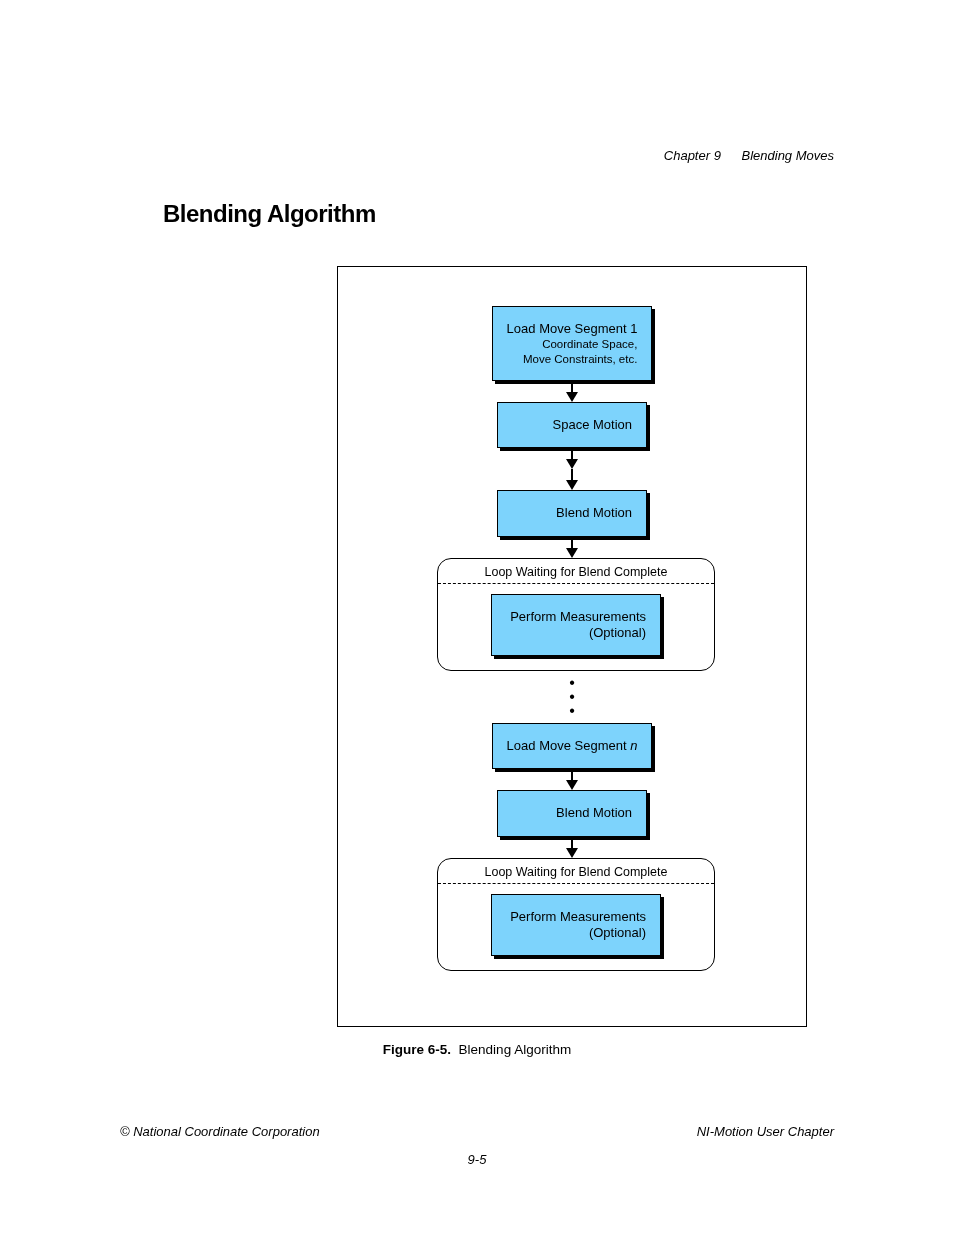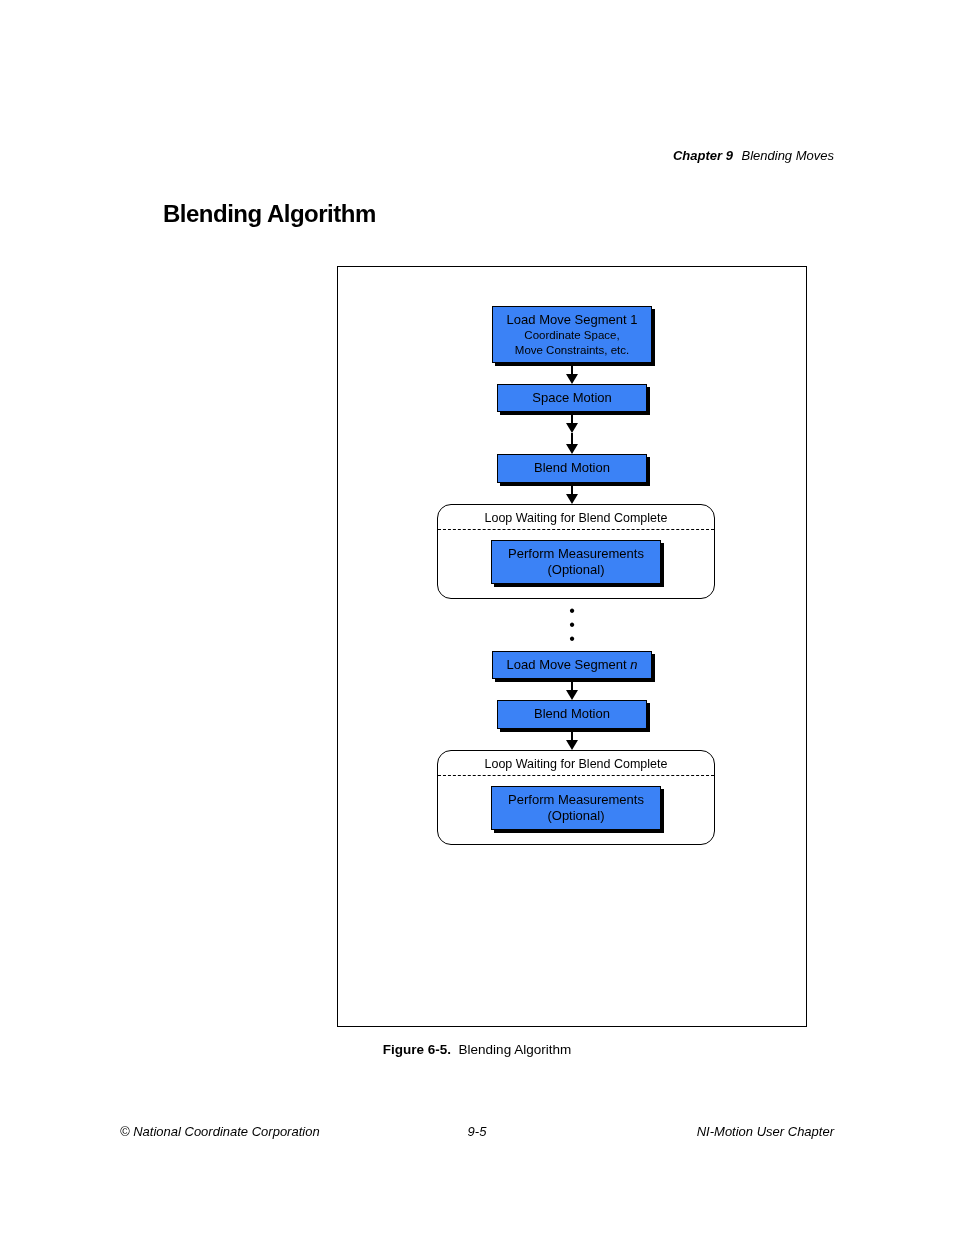--- a/index.html
+++ b/index.html
@@ -20,21 +20,21 @@
   }
   .running-head {
     position: absolute;
     top: 148px;
     right: 120px;
     font-style: italic;
     font-size: 13px;
     font-family: Arial, Helvetica, sans-serif;
     color: #000;
   }
-  .running-head .chapnum { margin-right: 5px; font-weight: bold; }
+  .running-head .chapnum { margin-right: 17px; }
   .section-title {
     position: absolute;
     top: 200px;
     left: 163px;
     font-family: Arial, Helvetica, sans-serif;
     font-weight: 800;
     font-size: 24px;
     letter-spacing: -0.5px;
   }
   .intro-para {
@@ -64,27 +64,28 @@
   .col {
     position: absolute;
     left: 50%;
     transform: translateX(-50%);
     display: flex;
     flex-direction: column;
     align-items: center;
     top: 40px;
   }
   .box {
-    background: #3b82f6;
+    background: #7dd3fc;
     border: 1px solid #000;
     box-shadow: 3px 3px 0 #000;
-    padding: 5px 14px;
+    padding: 14px 14px;
     min-width: 150px;
     box-sizing: border-box;
     line-height: 1.25;
+    text-align: right;
   }
   .box .small { font-size: 11.5px; }
   .arrow-wrap { display:flex; flex-direction:column; align-items:center; }
   .loop {
     border: 1px solid #000;
     border-radius: 14px;
     width: 278px;
     box-sizing: border-box;
     padding: 6px 0 14px 0;
     display:flex;
@@ -123,21 +124,21 @@
   .footer {
     position: absolute;
     top: 1124px;
     left: 0;
     width: 954px;
     font-family: Arial, Helvetica, sans-serif;
     font-style: italic;
     font-size: 13px;
   }
   .footer .left { position:absolute; left:120px; }
-  .footer .center { position:absolute; left:0; width:954px; text-align:center; }
+  .footer .center { position:absolute; left:0; width:954px; text-align:center;margin-top:28px; }
   .footer .right { position:absolute; right:120px; }
 </style>
 </head>
 <body>
 
 <div class="page">
 
   <div class="running-head">
     <span class="chapnum">Chapter 9</span>
     <span>Blending Moves</span>

